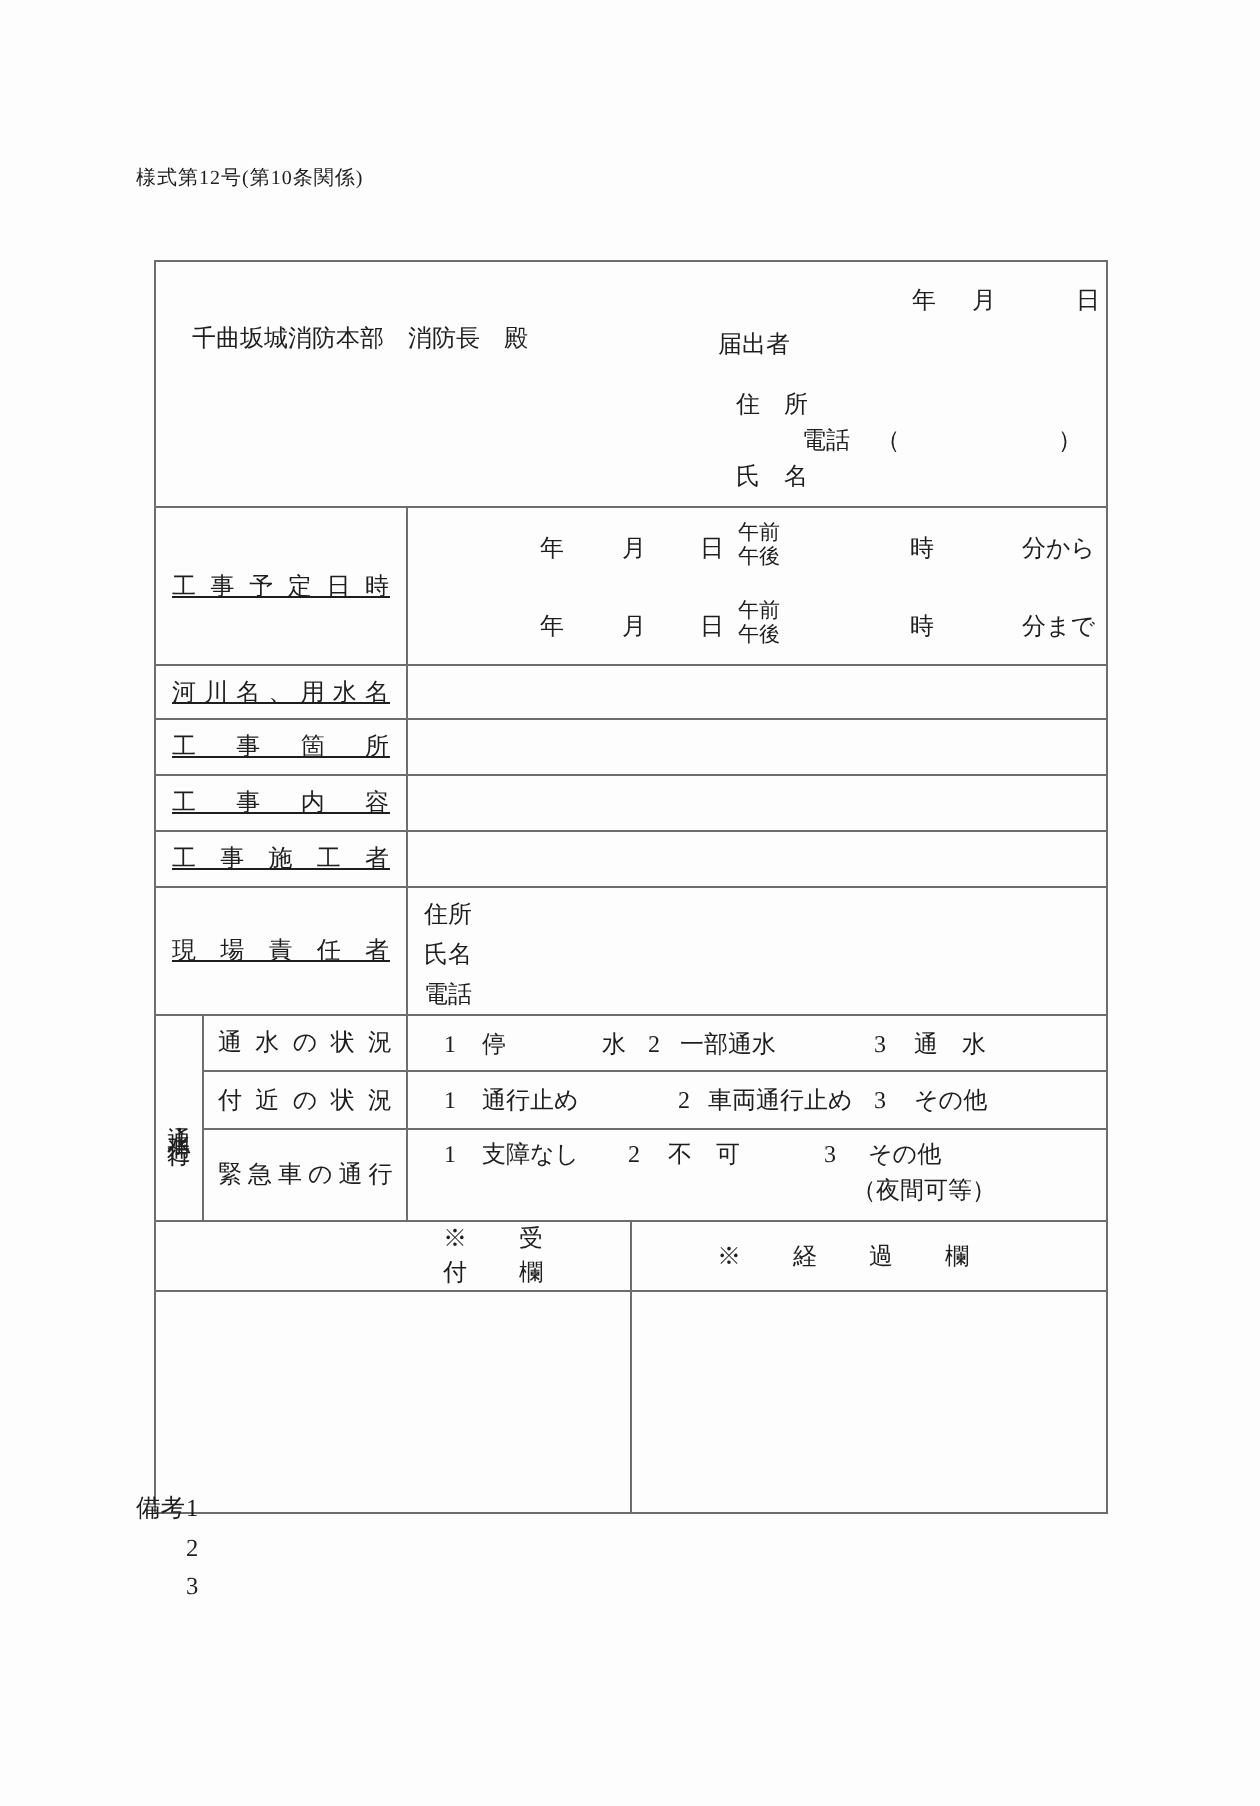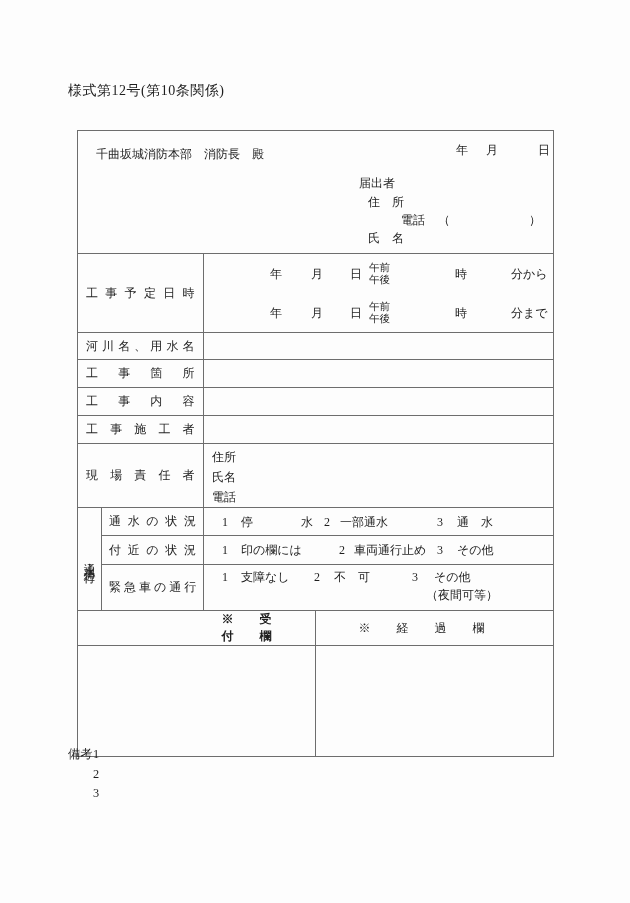--- a/index.html
+++ b/index.html
@@ -2,34 +2,34 @@
 <html><head>
 <meta charset="utf-8">
 <style>
   html,body{margin:0;padding:0;}
   body{
     width:630px;height:903px;background:#fdfdfd;color:#1e1e1e;
     font-family:"Liberation Serif","DejaVu Serif",serif;
     font-size:12px;
   }
   .page{position:relative;width:630px;height:903px;overflow:hidden;}
-  .form-code{position:absolute;left:68px;top:82px;font-size:14px;letter-spacing:0.5px;text-align:center;}
+  .form-code{position:absolute;left:68px;top:82px;font-size:10px;letter-spacing:0.5px;text-align:center;}
   .doc-title{
     position:absolute;left:77px;top:101px;width:476px;text-align:center;
     font-size:13.5px;letter-spacing:10px;text-indent:10px;font-weight:normal;
   }
   table.form-table{
     position:absolute;left:77px;top:130px;width:476px;
     border-collapse:collapse;table-layout:fixed;
   }
   td{border:1px solid #6d6d6d;padding:0;font-size:12px;vertical-align:middle;}
   
   .lbl{
     text-align:justify;text-align-last:justify;
-    padding:0 8px;letter-spacing:0.5px;white-space:nowrap;
+    padding:0 8px;letter-spacing:0.5px;white-space:nowrap;text-decoration:underline;
   }
   .sublbl{
     text-align:justify;text-align-last:justify;
     padding:0 7px;white-space:nowrap;
   }
   .cellw{position:relative;width:100%;}
   .abs{position:absolute;white-space:nowrap;line-height:14px;}
   .head-cell{height:122px;}
   .sched-cell{height:78px;}
   .sched-line{position:relative;height:39px;}
@@ -42,21 +42,21 @@
     writing-mode:vertical-rl;text-orientation:upright;
     font-size:12px;letter-spacing:2px;line-height:22px;
   }
   .optrow{position:relative;height:27px;}
   .optrow .abs{top:50%;transform:translateY(-50%);}
   .optrow-mid{height:28px;}
   .optrow-tall{height:45px;}
   .optrow-tall .abs{top:12px;transform:translateY(-50%);}
   .optrow-tall .note-abs{top:30px;transform:translateY(-50%);}
   .stamp-h{text-align:center;letter-spacing:26px;height:26px;}
-  .stamp-h-left{padding-left:126px;font-weight:bold;}
+  .stamp-h-left{padding-left:126px;}
   .stamp-body{height:110px;}
   .blank-cell{height:100%;}
   .notes{position:absolute;left:68px;top:745px;line-height:19.7px;font-size:12.3px;}
   .note-row{display:flex;white-space:nowrap;}
   .n-label{width:25px;}
   .n-num{width:21px;}
 </style>
 </head>
 <body>
 
@@ -72,22 +72,22 @@
         <col style="width:238px">
     </colgroup>
     <tbody>
 
       <tr>
         <td colspan="4">
           <div class="cellw head-cell">
             <span class="abs" style="left:378px;top:12px">年</span>
             <span class="abs" style="left:408px;top:12px">月</span>
             <span class="abs" style="left:460px;top:12px">日</span>
-            <span class="abs" style="left:18px;top:16px">千曲坂城消防本部　消防長　殿</span>
-            <span class="abs" style="left:281px;top:45px">届出者</span>
+            <span class="abs" style="left:18px;top:31px">千曲坂城消防本部　消防長　殿</span>
+            <span class="abs" style="left:281px;top:34px">届出者</span>
             <span class="abs" style="left:290px;top:64px">住　所</span>
             <span class="abs" style="left:323px;top:82px">電話</span>
             <span class="abs" style="left:360px;top:82px">（</span>
             <span class="abs" style="left:451px;top:82px">）</span>
             <span class="abs" style="left:290px;top:100px">氏　名</span>
           </div>
         </td>
       </tr>
 
       <tr>
@@ -172,21 +172,21 @@
             <span class="abs" style="left:233px">3</span>
             <span class="abs" style="left:253px">通　水</span>
           </div>
         </td>
       </tr>
       <tr>
         <td class="sublbl" style="height:28px">付 近 の 状 況</td>
         <td colspan="2">
           <div class="cellw optrow optrow-mid">
             <span class="abs" style="left:18px">1</span>
-            <span class="abs" style="left:37px">印の欄には</span>
+            <span class="abs" style="left:37px">通行止め</span>
             <span class="abs" style="left:135px">2</span>
             <span class="abs" style="left:150px">車両通行止め</span>
             <span class="abs" style="left:233px">3</span>
             <span class="abs" style="left:253px">その他</span>
           </div>
         </td>
       </tr>
       <tr>
         <td class="sublbl" style="height:45px">緊 急 車 の 通 行</td>
         <td colspan="2">

